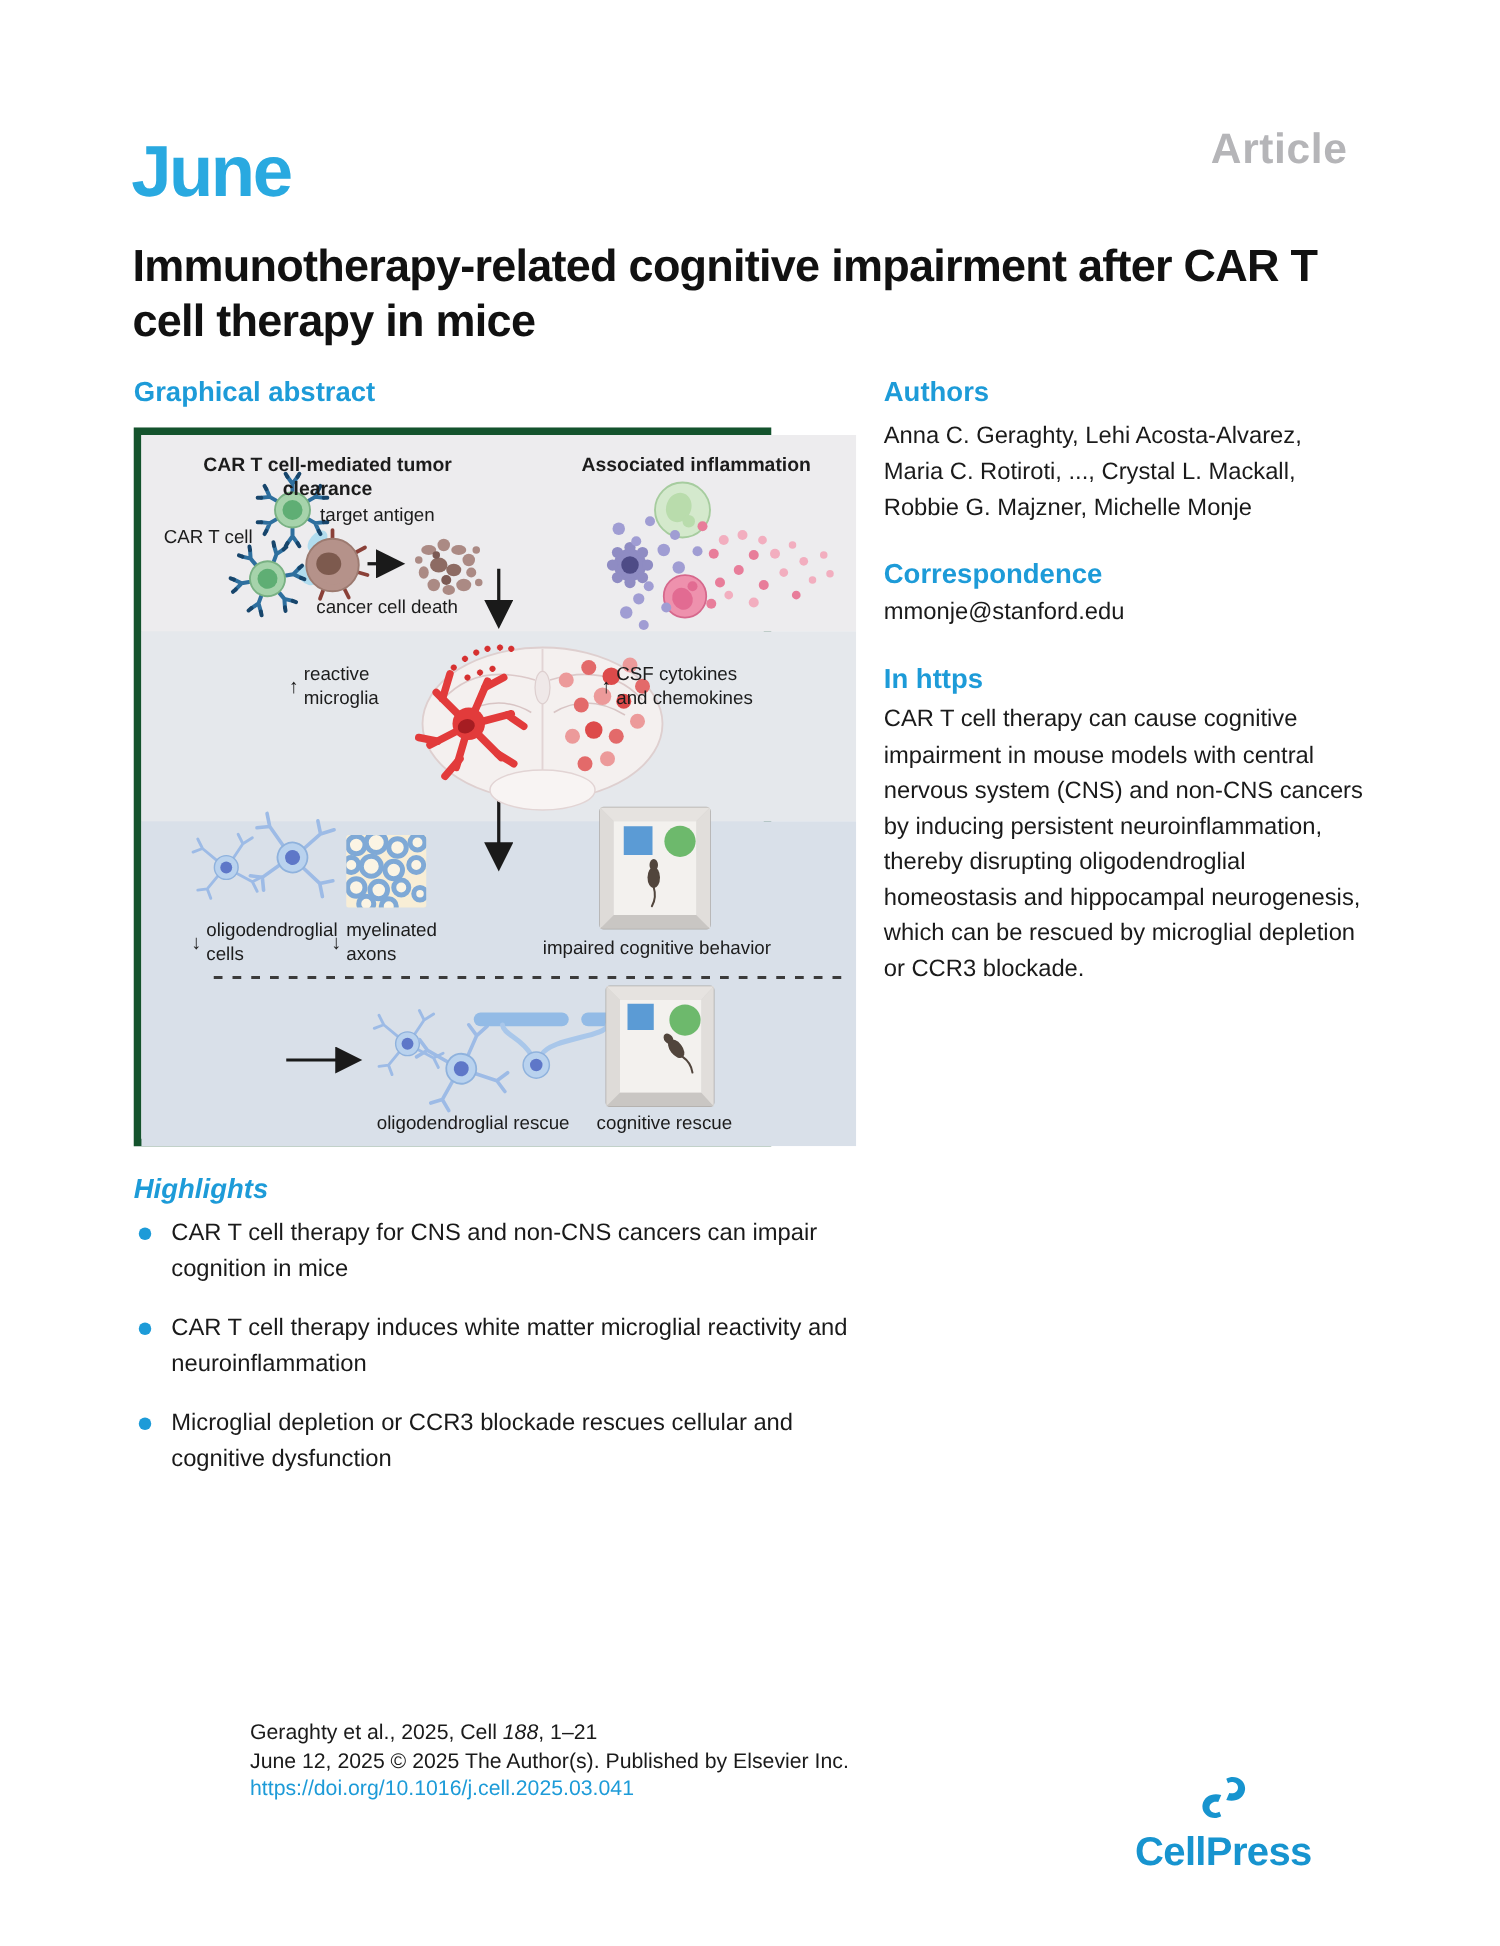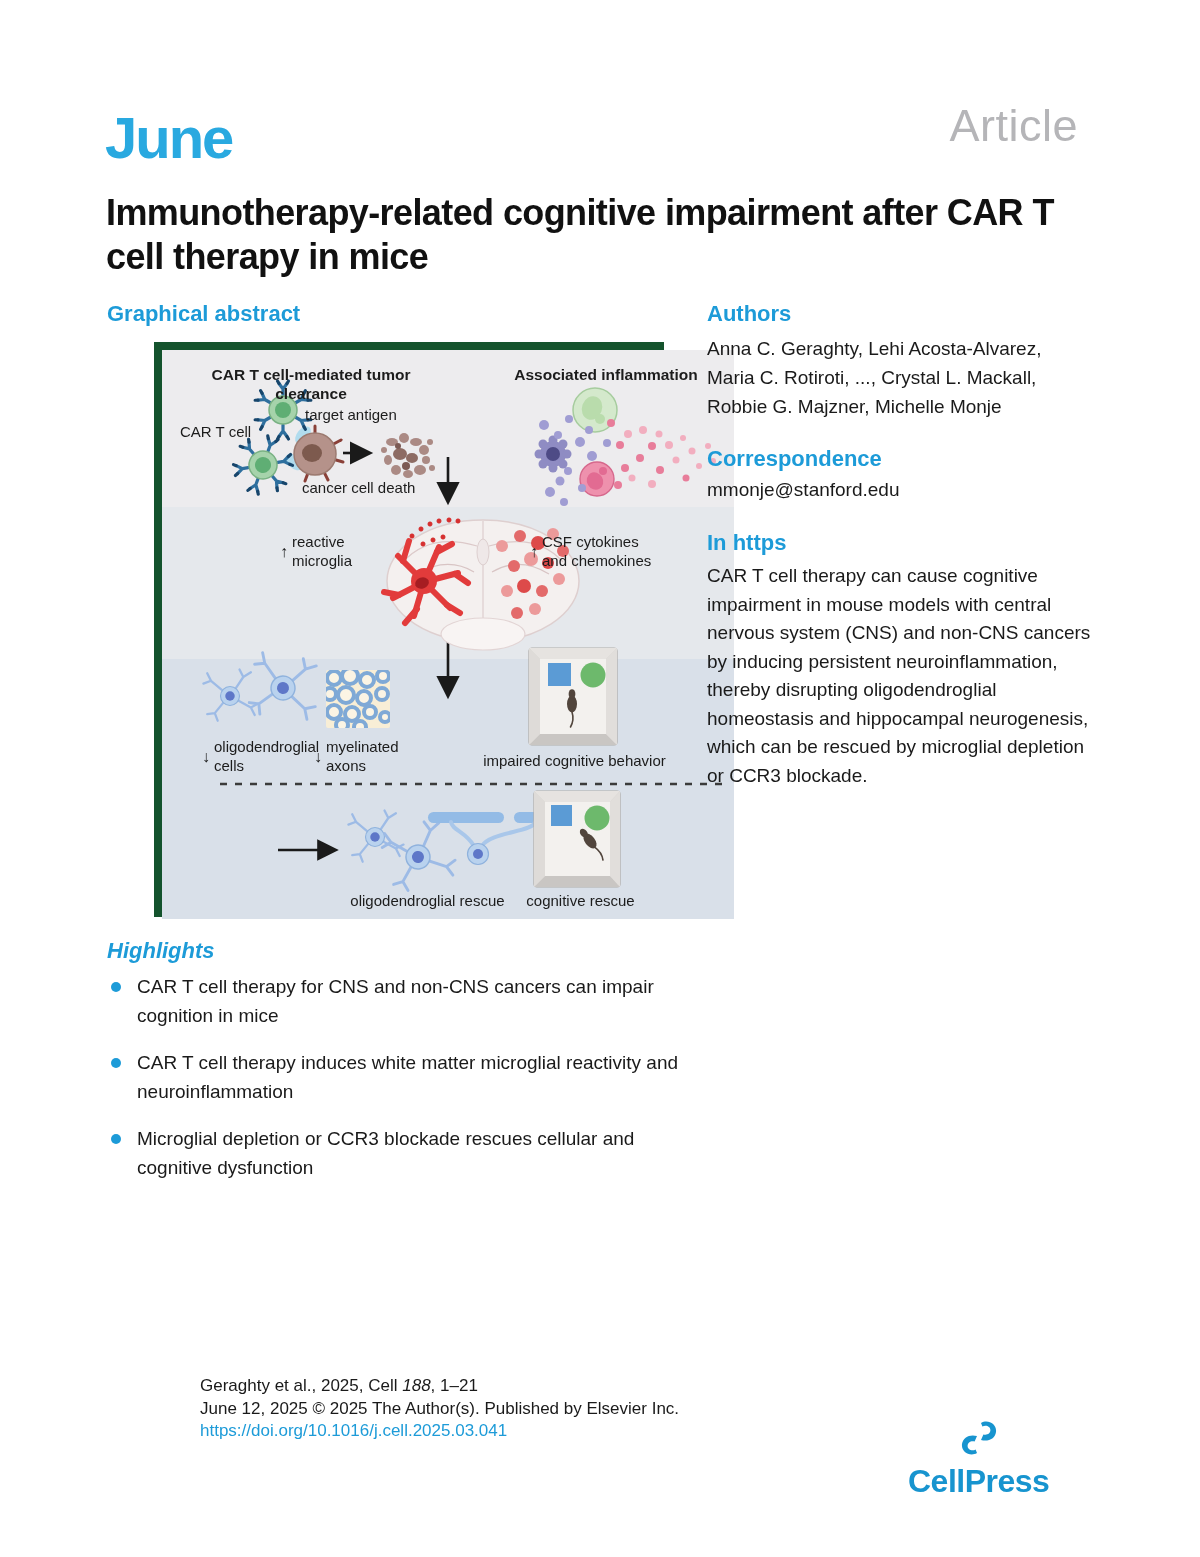--- a/index.html
+++ b/index.html
@@ -13,21 +13,21 @@
     color: #1a1a1a;
     overflow: hidden;
   }
   .journal-logo {
     position: absolute; left: 105px; top: 104px;
     font-size: 58px; font-weight: bold; color: #29a9e0;
     letter-spacing: -2px;
   }
   .article-label {
     position: absolute; top: 100px; right: 122px;
-    font-size: 45px; font-weight: normal; color: #b5b5b8;
+    font-size: 34px; font-weight: bold; color: #b5b5b8;
     letter-spacing: 0.5px;
   }
   .paper-title {
     position: absolute; left: 106px; top: 191px; width: 975px;
     font-size: 36px; font-weight: bold; line-height: 1.22;
     letter-spacing: -0.6px; color: #111;
   }
   .blue-heading {
     font-size: 22px; font-weight: bold; color: #1d9bd8;
   }
@@ -59,23 +59,22 @@
   }
   .bullet-dot {
     flex: 0 0 auto;
     width: 10px; height: 10px; border-radius: 50%;
     background: #1d9bd8; margin: 10px 16px 0 4px;
   }
   
   .figure {
     position: absolute; left: 107px; top: 342px;
     width: 510px; height: 575px;
-    border: 8px solid #14532d;
+    border: 6px solid #14532d;
     background: #edecee;
-    margin-left: 47px;
   }
   .fig-art { position: absolute; left: 0; top: 0; }
   .fig-label {
     position: absolute; font-size: 15px; color: #1c1c1c; line-height: 1.25;
   }
   .fig-label.bold { font-weight: bold; font-size: 15.5px; }
   .fig-label.center { text-align: center; }
   .preline { white-space: pre-line; }
   .arrow-label { display: flex; align-items: center; gap: 4px; }
   .arrow-glyph { font-size: 16px; line-height: 1; }

